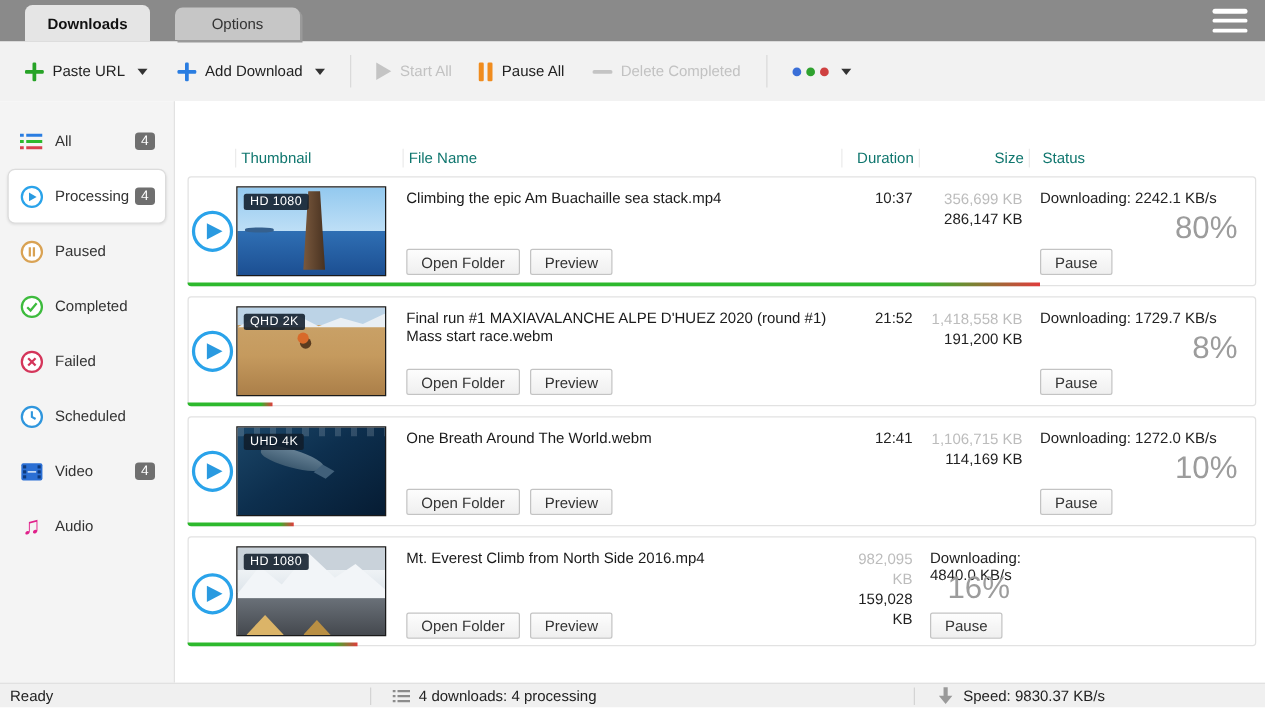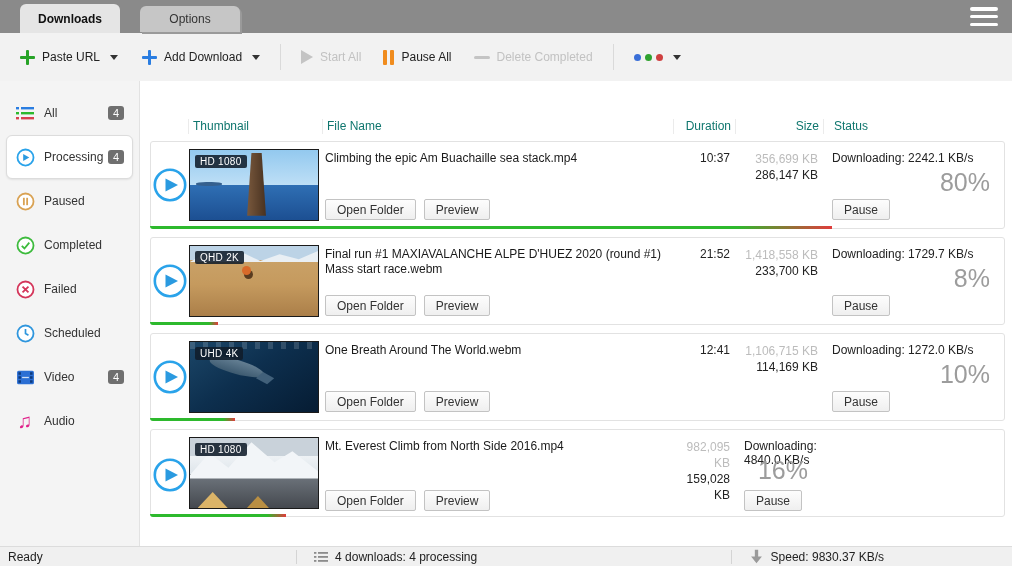--- a/index.html
+++ b/index.html
@@ -60,21 +60,21 @@
   .h-right { text-align:right; }
   .h-status { padding-left:10px !important; }
 
   
   .rows { display:flex; flex-direction:column; gap:8px; margin-top:2px; }
   .row-card { position:relative; height:88px; background:#fff; border:1px solid #e2e2e2;
               border-radius:3px; }
   .c-play { display:flex; align-items:center; justify-content:center; }
   .play-btn { width:34px; height:34px; cursor:pointer; }
   .c-thumb { padding-top:7px; }
-  .thumb { position:relative; width:130px; height:72px; border:1px solid #1a1a1a; overflow:hidden; }
+  .thumb { position:relative; width:120px; height:72px; border:1px solid #1a1a1a; overflow:hidden; }
   .q-badge { position:absolute; top:5px; left:5px; background:rgba(16,28,42,.88); color:#fff;
              font-size:10px; padding:1px 5px; border-radius:2px; letter-spacing:.3px; z-index:3; }
   .thumb i { position:absolute; display:block; }
   .c-name { display:flex; flex-direction:column; justify-content:space-between; padding:9px 8px 8px 2px; }
   .fname { color:#1a1a1a; line-height:15px; max-height:30px; overflow:hidden; }
   .name-btns { display:flex; gap:8px; }
   .btn { background:linear-gradient(#fdfdfd,#efefef); border:1px solid #c3c3c3; border-radius:2px;
          color:#333; font-size:12px; font-family:inherit; padding:2px 11px; height:21px; cursor:pointer; }
   .c-dur { text-align:right; padding:9px 4px 0 0; }
   .c-size { text-align:right; padding:9px 4px 16px 0; line-height:16px; }
@@ -332,21 +332,21 @@
     <div class="c-name">
       <div class="fname">Final run #1 MAXIAVALANCHE ALPE D'HUEZ 2020 (round #1) Mass start race.webm</div>
       <div class="name-btns">
         <button class="btn">Open Folder</button>
         <button class="btn">Preview</button>
       </div>
     </div>
     <div class="c-dur">21:52</div>
     <div class="c-size">
       <div class="size-total">1,418,558 KB</div>
-      <div class="size-dl">233,700 KB</div>
+      <div class="size-dl">191,200 KB</div>
     </div>
     <div class="c-status">
       <div>Downloading: 1729.7 KB/s</div>
       <div class="pct">8%</div>
       <button class="btn pause-btn">Pause</button>
     </div>
     <div class="progress" style="width: 8%;"></div>
   </div>
         <div class="row-card grid">
     <div class="c-play">

